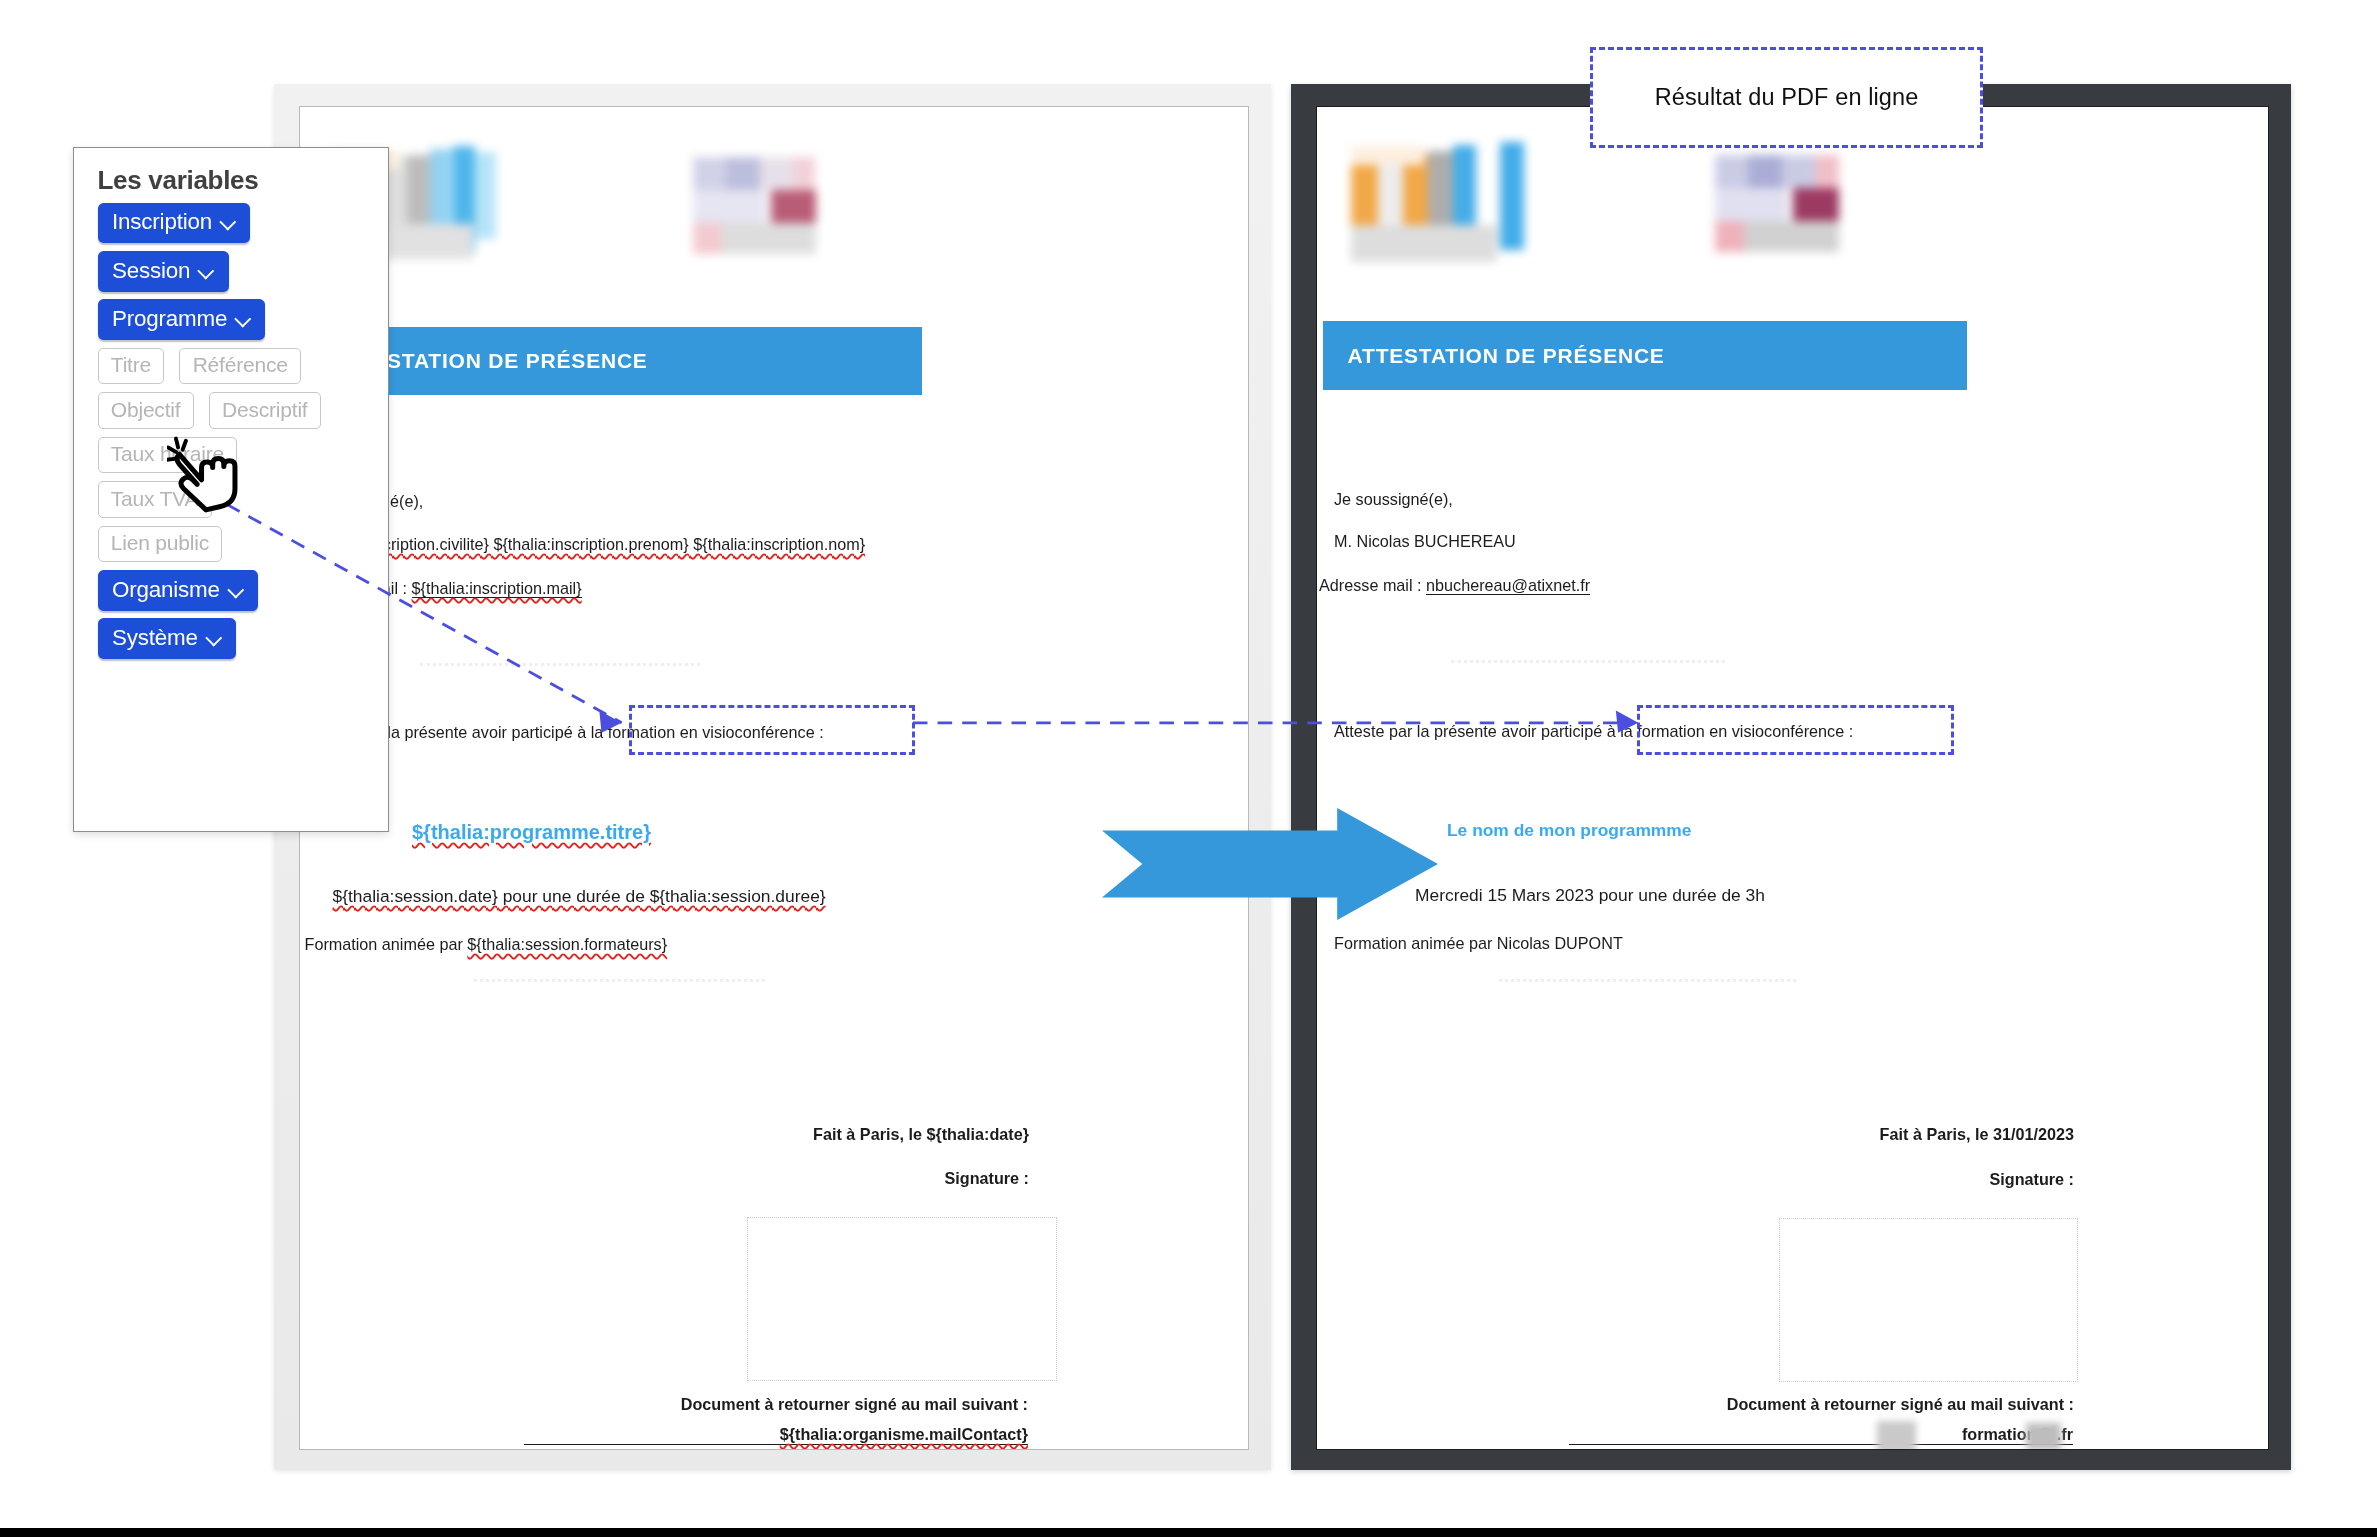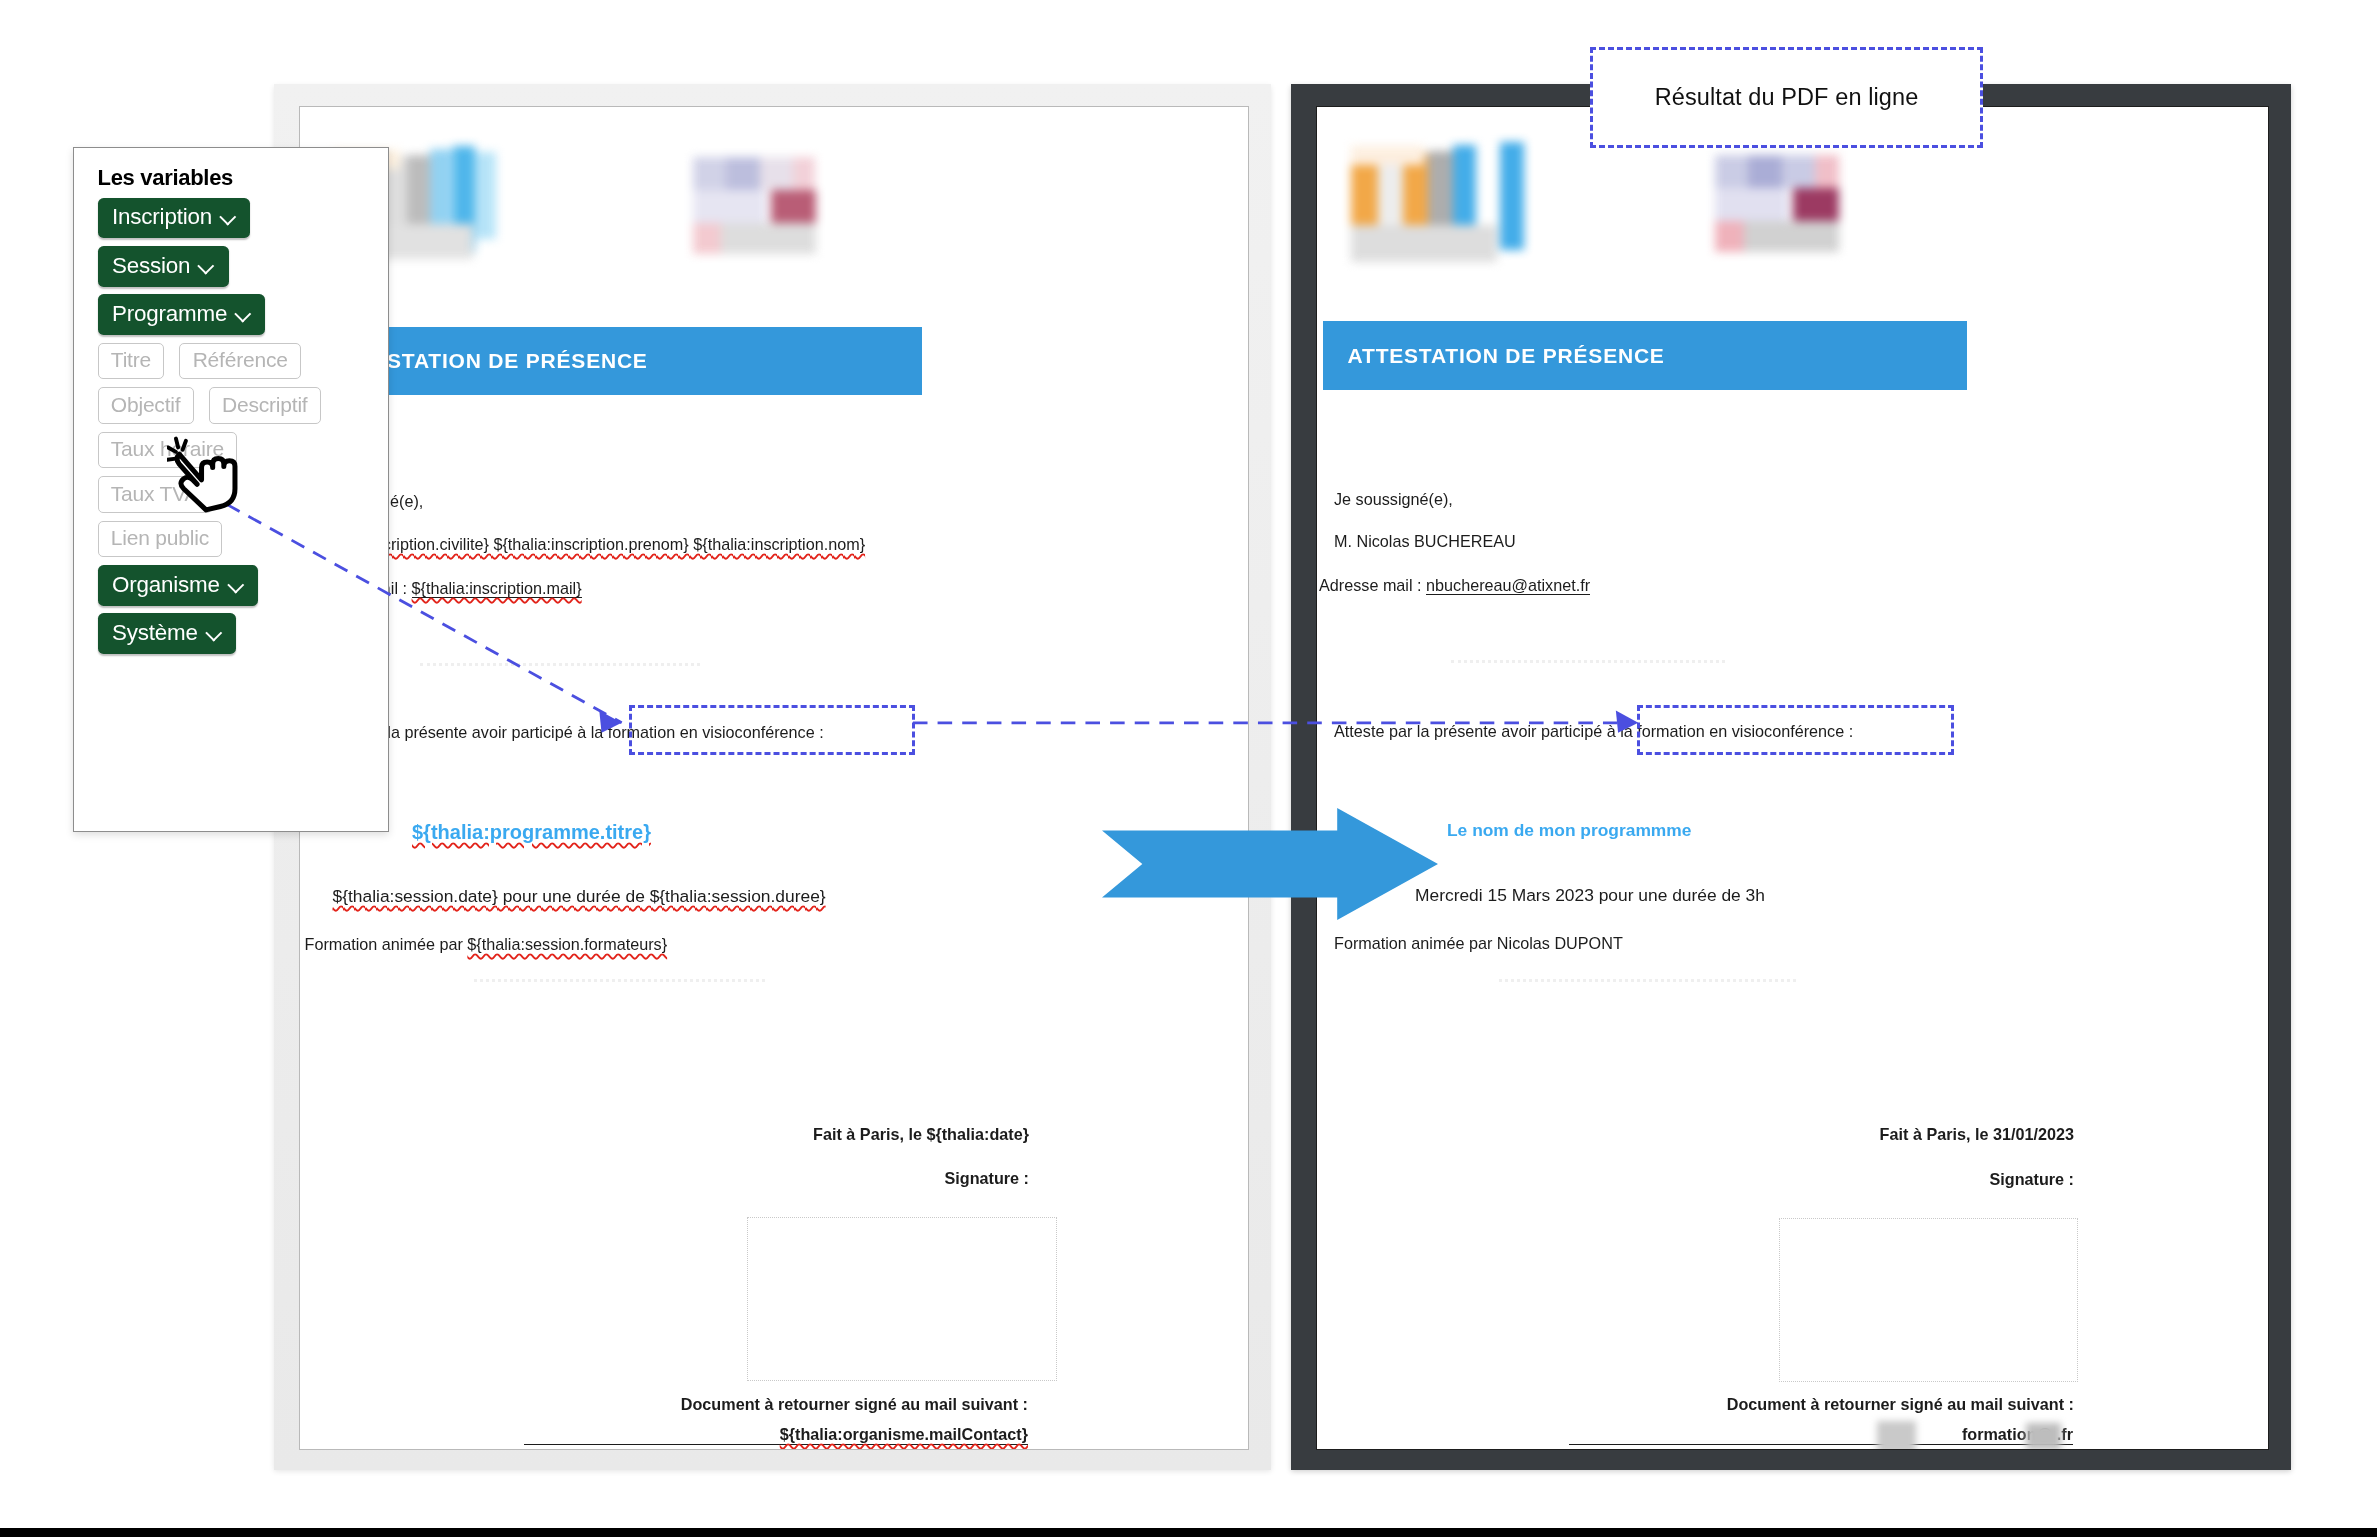--- a/index.html
+++ b/index.html
@@ -80,26 +80,26 @@
 
   
   #var-panel{
     position:absolute;left:73px;top:147px;width:314px;height:683px;
     background:#fff;border:1.1px solid #8d8d8d;
     box-shadow:0 2.8px 7.8px rgba(0,0,0,.13);
     z-index:60;
   }
   #var-panel h2{
     margin:0;padding:17px 0 3.4px 23.5px;
-    font-size:22px;font-weight:bold;color:#000000;letter-spacing:-0.3px;
+    font-size:26px;font-weight:bold;color:#404040;letter-spacing:-0.3px;
   }
   .vp-body{position:relative;padding:3.4px 0 0 23.5px;}
   .grp-btn{
     display:inline-flex;align-items:center;gap:9px;
-    background:#14532d;color:#fff;border:none;border-radius:5.6px;
+    background:#1d4ed8;color:#fff;border:none;border-radius:5.6px;
     font-size:22.4px;padding:6.7px 14.6px 7.8px 14.6px;margin:0 0 7.8px 0;
     font-family:"Liberation Sans",sans-serif;letter-spacing:-0.2px;
     box-shadow:0 1.1px 1.7px rgba(0,0,0,.25);
   }
   .chev{width:14.6px;height:14.6px;display:inline-block;position:relative;}
   .chev::before{
     content:"";position:absolute;left:1.1px;top:1.1px;width:9.5px;height:9.5px;
     border-right:2.8px solid #fff;border-bottom:2.8px solid #fff;
     transform:rotate(45deg);
   }

